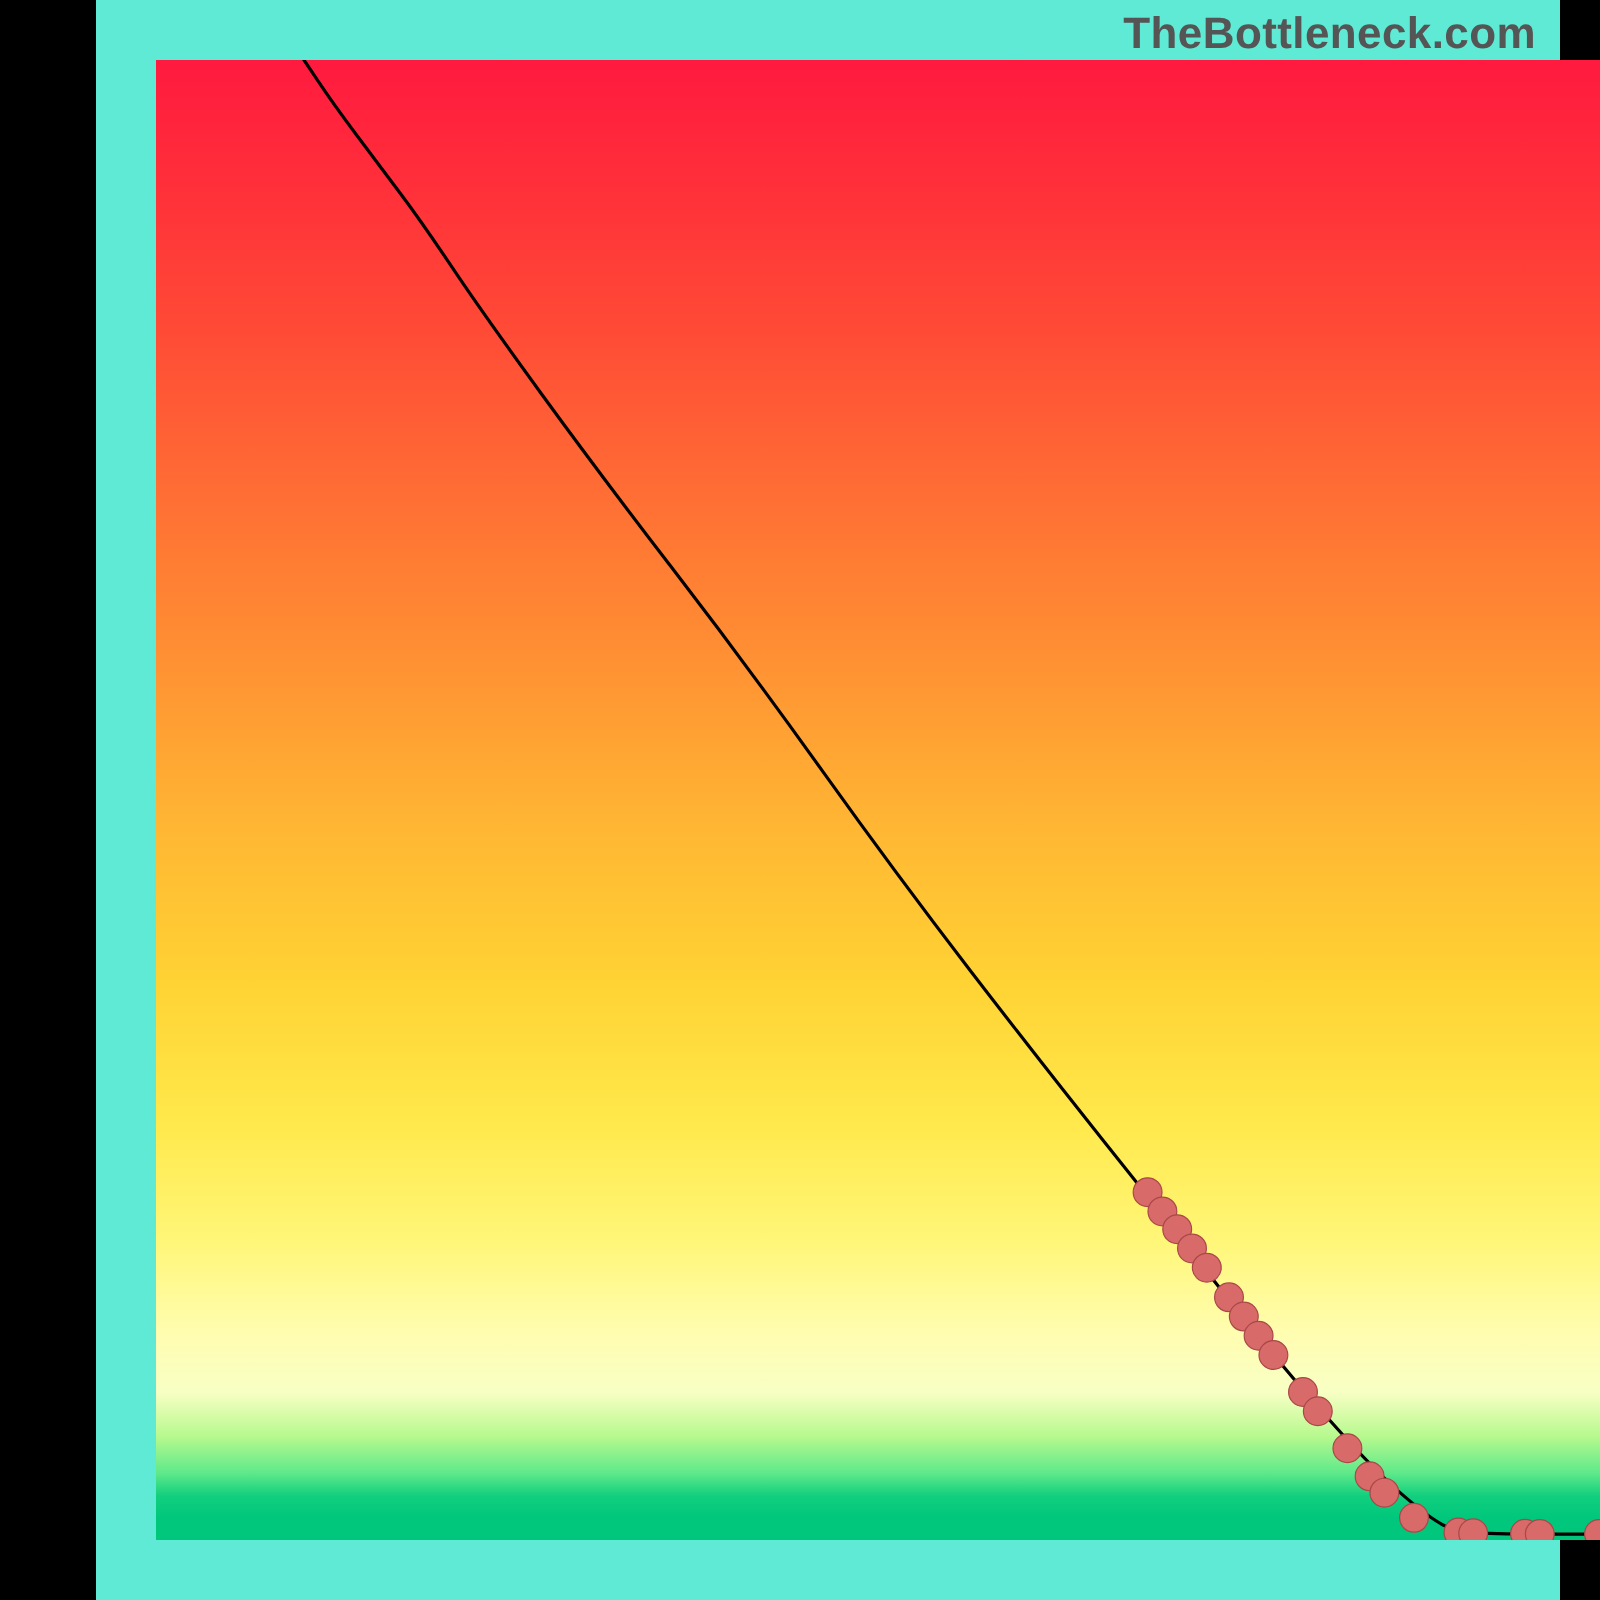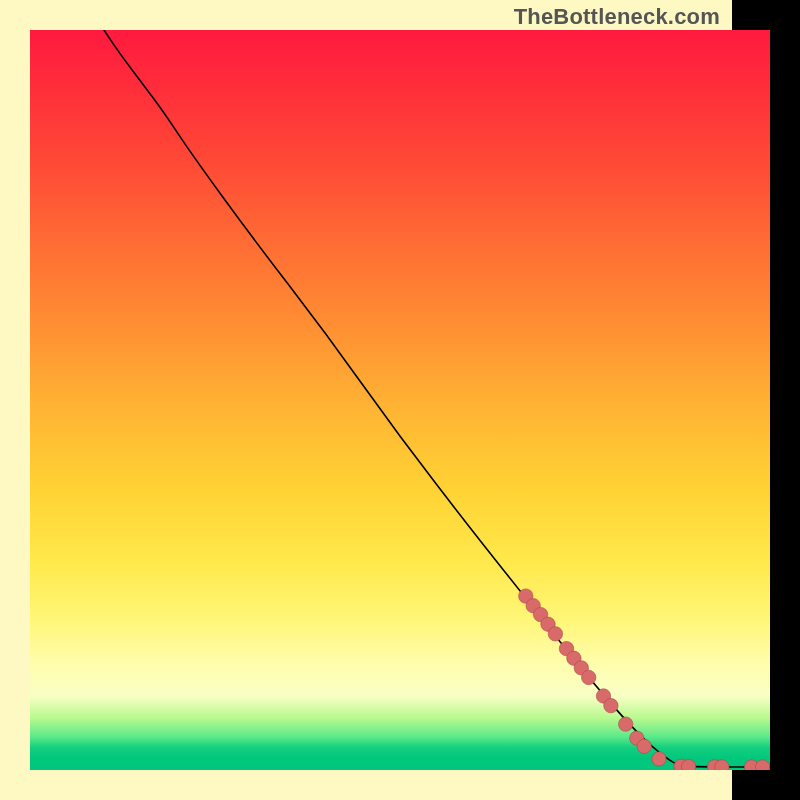--- a/index.html
+++ b/index.html
@@ -8,21 +8,22 @@
     width: 800px;
     height: 800px;
     background: #000;
     overflow: hidden;
     font-family: Arial, Helvetica, sans-serif;
   }
   .frame {
     position: relative;
     width: 732px;
     height: 800px;
-    background: #fef9c3;
+    background: #5eead4;
+    margin-left: 48px;
   }
   .watermark {
     position: absolute;
     top: 4px;
     right: 12px;
     color: #555;
     font-size: 22px;
     font-weight: 600;
     letter-spacing: 0.2px;
     z-index: 20;

